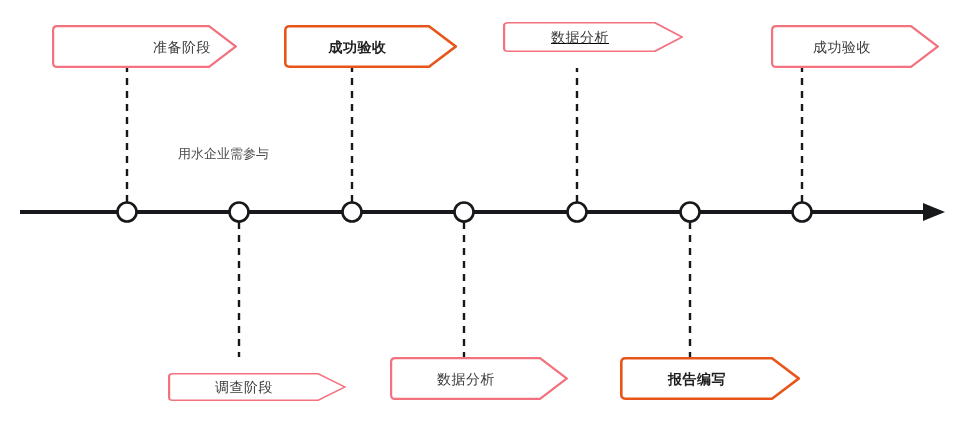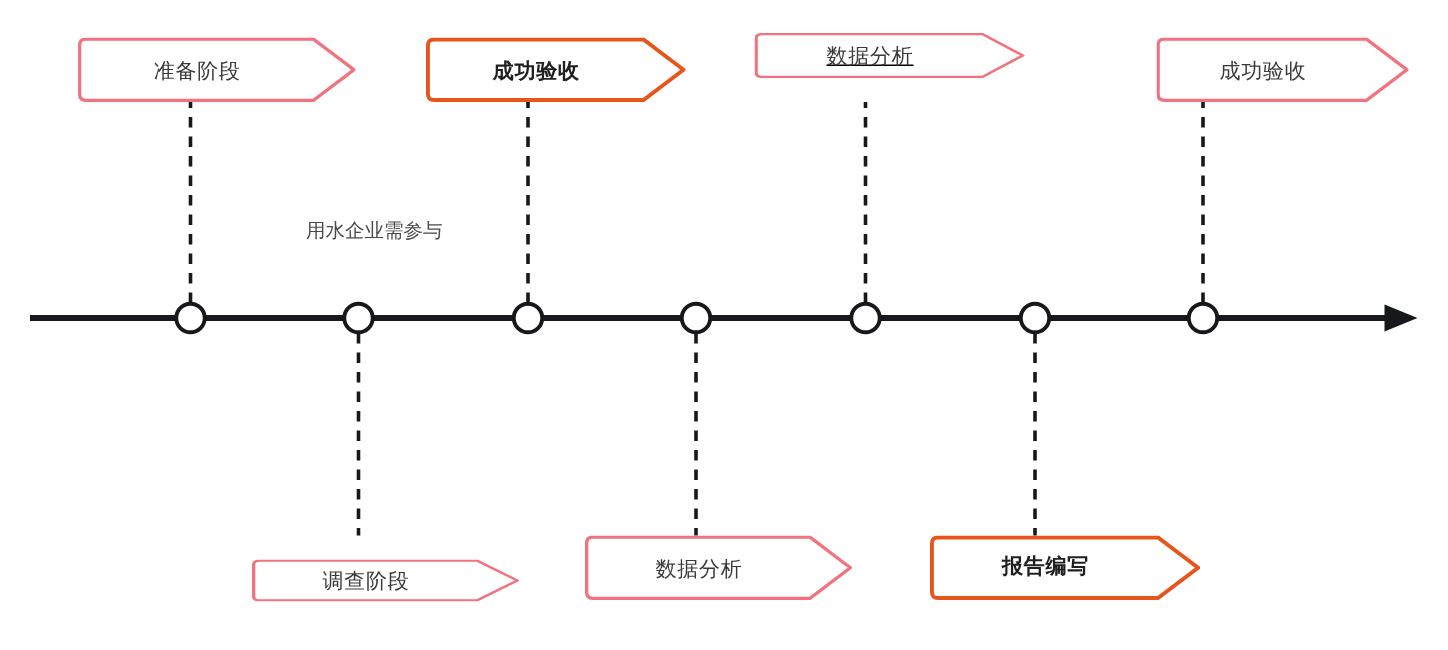--- a/index.html
+++ b/index.html
@@ -86,21 +86,21 @@
         <circle cx="239" cy="212" r="9.5" fill="#ffffff" stroke="#17181c" stroke-width="2.6"></circle>
         <circle cx="352" cy="212" r="9.5" fill="#ffffff" stroke="#17181c" stroke-width="2.6"></circle>
         <circle cx="464" cy="212" r="9.5" fill="#ffffff" stroke="#17181c" stroke-width="2.6"></circle>
         <circle cx="577" cy="212" r="9.5" fill="#ffffff" stroke="#17181c" stroke-width="2.6"></circle>
         <circle cx="690" cy="212" r="9.5" fill="#ffffff" stroke="#17181c" stroke-width="2.6"></circle>
         <circle cx="802" cy="212" r="9.5" fill="#ffffff" stroke="#17181c" stroke-width="2.6"></circle>
       </g>
   </svg>
 
   <div id="banners-layer">
-      <div class="banner" style="left: 52px; top: 25px; width: 185px; height: 43px;">
+      <div class="banner" style="left: 52px; top: 25px; width: 185px; height: 43px; justify-content: flex-end;">
         <svg class="banner-shape" viewBox="0 0 185 43" preserveAspectRatio="none">
           <path d="M 5.1 1.1 L 157 1.1 L 183.9 21.5 L 157 41.9 L 5.1 41.9 Q 1.1 41.9 1.1 37.9 L 1.1 5.1 Q 1.1 1.1 5.1 1.1 Z" fill="#ffffff" stroke="#f2727e" stroke-width="2.2" stroke-linejoin="miter"></path>
         </svg>
         <span class="banner-label">准备阶段</span>
       </div>
       <div class="banner highlight" style="left: 284px; top: 25px; width: 173px; height: 43px;">
         <svg class="banner-shape" viewBox="0 0 173 43" preserveAspectRatio="none">
           <path d="M 5.3 1.3 L 145 1.3 L 171.7 21.5 L 145 41.7 L 5.3 41.7 Q 1.3 41.7 1.3 37.7 L 1.3 5.3 Q 1.3 1.3 5.3 1.3 Z" fill="#ffffff" stroke="#e8551a" stroke-width="2.6" stroke-linejoin="miter"></path>
         </svg>
         <span class="banner-label">成功验收</span>
@@ -122,24 +122,24 @@
           <path d="M 5.1 1.1 L 150 1.1 L 176.9 21.5 L 150 41.9 L 5.1 41.9 Q 1.1 41.9 1.1 37.9 L 1.1 5.1 Q 1.1 1.1 5.1 1.1 Z" fill="#ffffff" stroke="#f2727e" stroke-width="2.2" stroke-linejoin="miter"></path>
         </svg>
         <span class="banner-label">调查阶段</span>
       </div>
       <div class="banner" style="left: 390px; top: 357px; width: 178px; height: 43px;">
         <svg class="banner-shape" viewBox="0 0 178 43" preserveAspectRatio="none">
           <path d="M 5.1 1.1 L 150 1.1 L 176.9 21.5 L 150 41.9 L 5.1 41.9 Q 1.1 41.9 1.1 37.9 L 1.1 5.1 Q 1.1 1.1 5.1 1.1 Z" fill="#ffffff" stroke="#f2727e" stroke-width="2.2" stroke-linejoin="miter"></path>
         </svg>
         <span class="banner-label">数据分析</span>
       </div>
-      <div class="banner highlight" style="left: 620px; top: 357px; width: 180px; height: 43px; font-family: Liberation Mono, monospace;">
+      <div class="banner highlight" style="left: 620px; top: 357px; width: 180px; height: 43px;">
         <svg class="banner-shape" viewBox="0 0 180 43" preserveAspectRatio="none">
           <path d="M 5.3 1.3 L 152 1.3 L 178.7 21.5 L 152 41.7 L 5.3 41.7 Q 1.3 41.7 1.3 37.7 L 1.3 5.3 Q 1.3 1.3 5.3 1.3 Z" fill="#ffffff" stroke="#e8551a" stroke-width="2.6" stroke-linejoin="miter"></path>
         </svg>
         <span class="banner-label">报告编写</span>
       </div>
     </div>
   <div id="notes-layer">
-      <div class="note" style="left: 204px; top: 147px;">用水企业需参与</div>
+      <div class="note" style="left: 178px; top: 147px;">用水企业需参与</div>
     </div>
 
 </div>
 
 </body></html>

